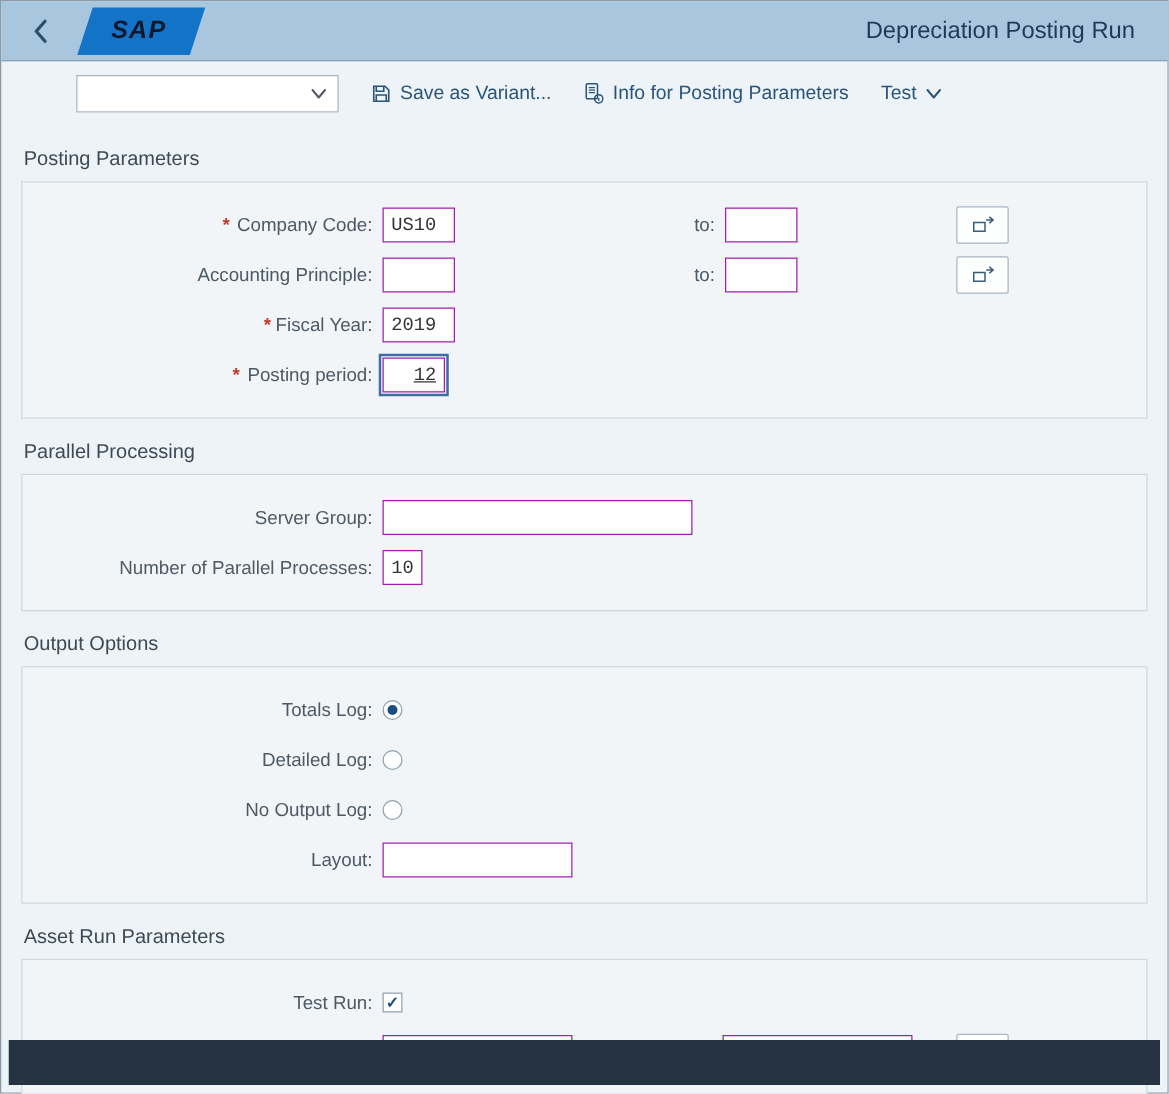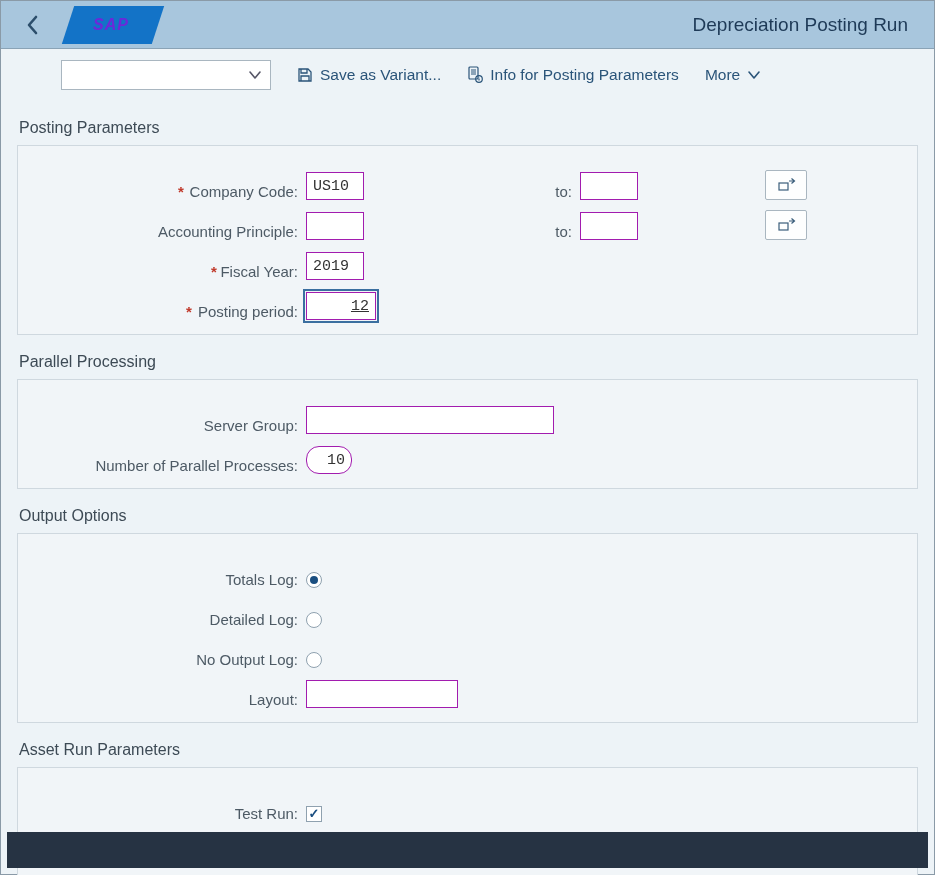--- a/index.html
+++ b/index.html
@@ -3,42 +3,42 @@
 <meta charset="utf-8">
 <style>
   * { box-sizing: border-box; margin: 0; padding: 0; }
   html, body { width: 935px; height: 875px; overflow: hidden; font-family: Arial, Helvetica, sans-serif; background: #e9eff4; font-size: 15px; color: #333; }
   .frame { width: 935px; height: 875px; border: 1px solid #8a9aa7; position: relative; background: #edf3f7; }
   
   .titlebar { height: 48px; background: #a8c6dd; display: flex; align-items: center; padding: 0 12px; position: relative; border-bottom: 1px solid #8aa3b6; }
   .back-btn { width: 40px; height: 48px; display: flex; align-items: center; justify-content: center; color: #2c4e6b; cursor: pointer; font-size: 20px; }
   .logo-box { position: relative; width: 90px; height: 38px; margin-left: 15px; }
   .logo-parallelogram { position: absolute; top: 0; left: 0; width: 90px; height: 38px; background: #1373c7; transform: skewX(-18deg); }
-  .logo-text { position: absolute; top: 0; left: -2px; width: 90px; height: 38px; display:flex; align-items:center; justify-content:center; color: #6d28d9; font-weight: 800; font-size: 16px; letter-spacing: 1px; font-style: italic; }
+  .logo-text { position: absolute; top: 0; left: -2px; width: 90px; height: 38px; display:flex; align-items:center; justify-content:center; color: #0f172a; font-weight: 800; font-size: 20px; letter-spacing: 1px; font-style: italic; }
   .page-title { margin-left: auto; color: #1e3a57; font-size: 19px; font-weight: 500; padding-right: 14px; }
   
   .toolbar { height: 52px; display: flex; align-items: center; padding-left: 60px; gap: 26px; }
   .variant-select { width: 210px; height: 30px; background: #fff; border: 1px solid #a9b6c0; display: flex; align-items: center; justify-content: flex-end; padding-right: 8px; color: #556; font-size: 14px; }
   .tbtn { display: flex; align-items: center; gap: 7px; color: #2a5479; cursor: pointer; font-size: 15.5px; }
   .tbtn .icon { width:16px; height:16px; display:inline-flex; align-items:center; justify-content:center; color:#2a5479; }
   
   .content { padding: 0 16px 0 16px; overflow: hidden; }
   .section-title { font-size: 16px; color: #3d4a55; margin: 18px 0 8px 2px; }
   .section-box { border: 1px solid #cfd8df; background: #f1f5f8; padding: 14px 10px 14px 10px; }
-  .row { display: flex; align-items: flex-end; height: 40px; }
+  .row { display: flex; align-items: center; height: 40px; }
   .lbl { width: 278px; text-align: right; color: #4d5a65; font-size: 15px; padding-right: 8px; position: relative; }
   .req::before { content: "*"; color: #c0392b; position: absolute; left: calc(100% - var(--reqOff, 130px)); font-weight: bold; }
   
   .req-cc::before { left: 150px; }
   .req-fy::before { left: 183px; }
   .req-pp::before { left: 158px; }
   input[type="text"] { height: 28px; border: 1px solid #a21caf; background: #fff; font-family: "Courier New", monospace; font-size: 15px; padding: 0 6px; color: #333; }
   .w60 { width: 58px; }
-  .w50 { width: 70px; text-align: right; text-decoration: underline; }
-  .w45 { width: 46px; text-align: right; border-radius: 13px; }
+  .w50 { width: 50px; text-align: right; text-decoration: underline; }
+  .w45 { width: 32px; text-align: right; }
   .w150 { width: 152px; }
   .w240 { width: 248px; }
   .to-lbl { width: 216px; text-align: right; padding-right: 8px; color: #4d5a65; font-size: 15px; }
   .multibtn { margin-left: auto; margin-right: 100px; width: 42px; height: 30px; border: 1px solid #a9b6c0; background: #fdfefe; display:flex; align-items:center; justify-content:center; cursor:pointer; border-radius: 2px; color:#3a5d7a; font-size:13px; position:relative; }
   .multibtn svg { display:block; }
   .radio { width: 16px; height: 16px; border: 1px solid #8fa1af; border-radius: 50%; background: #fff; position: relative; }
   .radio.checked::after { content: ""; position:absolute; top:3px; left:3px; width:8px; height:8px; border-radius:50%; background:#1a4e80; }
   .checkbox { width: 16px; height: 16px; border: 1px solid #8fa1af; background:#fff; display:flex; align-items:center; justify-content:center; color:#1a4e80; font-size:13px; font-weight:bold; }
   .checkbox.checked::after { content:"✓"; position:relative; top:-1px; }
   .posting-focused { outline: 2px solid #3b6fa0; outline-offset: 1px; }
@@ -81,21 +81,21 @@
         <svg width="16" height="18" viewBox="0 0 16 18">
             <rect x="2" y="1" width="9" height="12" rx="1" fill="none" stroke="#2a5479" stroke-width="1.2"></rect>
             <path d="M4 4h5M4 6h5M4 8h5" stroke="#2a5479" stroke-width="1"></path>
             <circle cx="12" cy="13" r="3.3" fill="none" stroke="#2a5479" stroke-width="1.2"></circle>
             <path d="M12 11.3v.1M12 12.6v2" stroke="#2a5479" stroke-width="1.2"></path>
           </svg>
       </span>
       <span>Info for Posting Parameters</span>
     </div>
     <div class="tbtn">
-      <span>More</span>
+      <span>Test</span>
       <svg width="14" height="10" viewBox="0 0 14 10">
           <path d="M2 2 L7 8 L12 2" stroke="#2a5479" stroke-width="1.6" fill="none" stroke-linecap="round" stroke-linejoin="round"></path>
         </svg>
     </div>
   </div>
 
   <div class="content">
 
     <div class="section-title">Posting Parameters</div>
     <div class="section-box">

